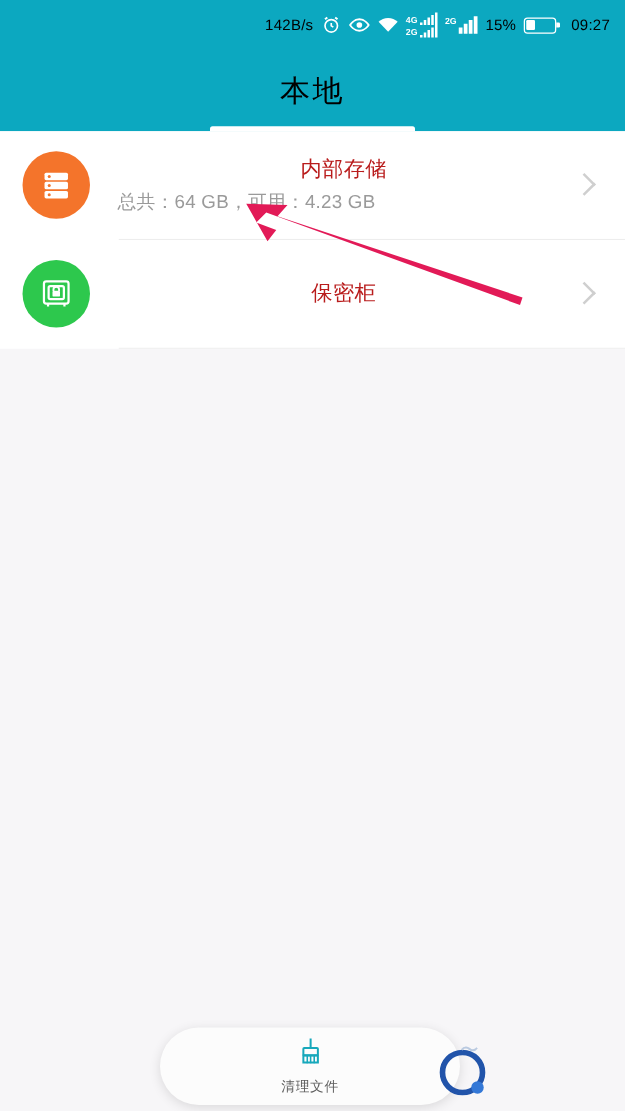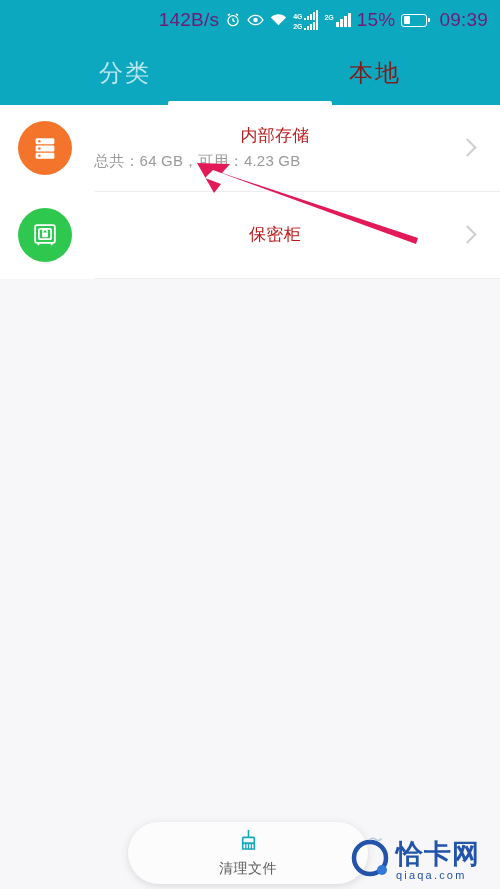--- a/index.html
+++ b/index.html
@@ -26,23 +26,23 @@
     padding: 0 12px 0 0;
     box-sizing: border-box;
     color: #ffffff;
   }
   .sb-group {
     display: flex;
     align-items: center;
     gap: 6px;
   }
   .sb-text {
-    font-size: 19px;
+    font-size: 12px;
     letter-spacing: 0.2px;
-    color: #701a75;
+    color: #000000;
     white-space: nowrap;
   }
   .sb-icon {
     display: inline-flex;
     align-items: center;
     justify-content: center;
   }
   .sb-net {
     display: flex;
     flex-direction: column;
@@ -124,21 +124,21 @@
     justify-content: center;
     position: relative;
     cursor: pointer;
   }
   .tab-label {
     font-size: 24px;
     color: rgba(255,255,255,0.72);
     letter-spacing: 2px;
   }
   .tab.active .tab-label {
-    color: #7f1d1d;
+    color: #000000;
   }
   .tab-indicator {
     position: absolute;
     left: 168px;
     width: 164px;
     bottom: 0;
     height: 4px;
     background: #ffffff;
     border-radius: 2px 2px 0 0;
   }
@@ -247,21 +247,21 @@
   .bottom-item {
     flex: 1;
     display: flex;
     flex-direction: column;
     align-items: center;
     justify-content: center;
     gap: 3px;
     cursor: pointer;
   }
   .bottom-label {
-    font-size: 14px;
+    font-size: 11px;
     color: #5d5d5d;
     letter-spacing: 0.5px;
   }
   .dots {
     display: flex;
     flex-direction: column;
     gap: 4px;
     align-items: center;
     height: 24px;
     justify-content: center;
@@ -372,28 +372,25 @@
           <i></i>
         </span>
     </span>
 
     <span class="sb-text">15%</span>
 
     <span class="battery">
         <span></span>
       </span>
 
-    <span class="sb-text" style="margin-left:6px">09:39</span>
+    <span class="sb-text" style="margin-left:6px">09:27</span>
   </div>
 </div>
 
 <div class="tabbar">
-  <div class="tab">
-    <span class="tab-label">分类</span>
-  </div>
   <div class="tab active">
     <span class="tab-label">本地</span>
   </div>
   <div class="tab-indicator"></div>
 </div>
 
 <div class="list">
 
   <div class="row">
     <div class="row-icon orange">
@@ -460,18 +457,14 @@
 
   <div class="watermark">
     <span class="wm-swoosh">〜</span>
     <span>
       <svg width="44" height="44" viewBox="0 0 44 44">
         <circle cx="20" cy="21" r="16" fill="none" stroke="#1b4fa8" stroke-width="4.5"></circle>
         <path d="M20 8a13 13 0 0 0 0 26 13 13 0 0 1 0-26Z" fill="#f0b93c"></path>
         <circle cx="32" cy="33" r="5" fill="#2e74d6"></circle>
       </svg>
     </span>
-    <span class="wm-text">
-      <span class="wm-cn">恰卡网</span>
-      <span class="wm-en">qiaqa.com</span>
-    </span>
   </div>
 </div>
 
 </body></html>

